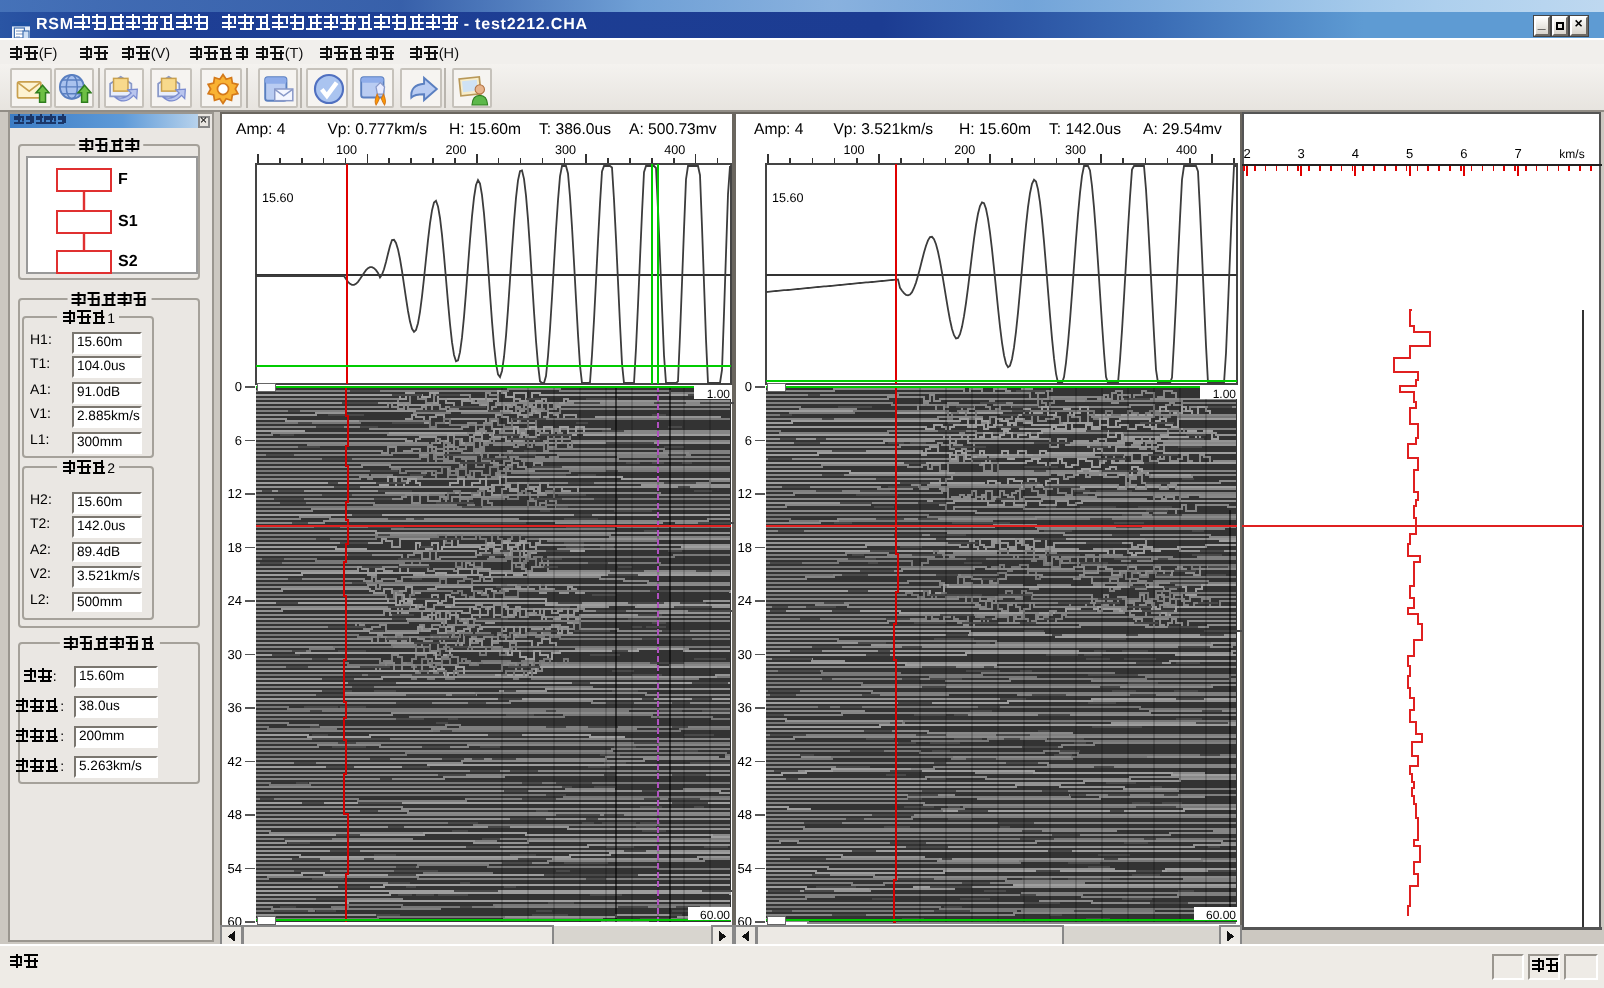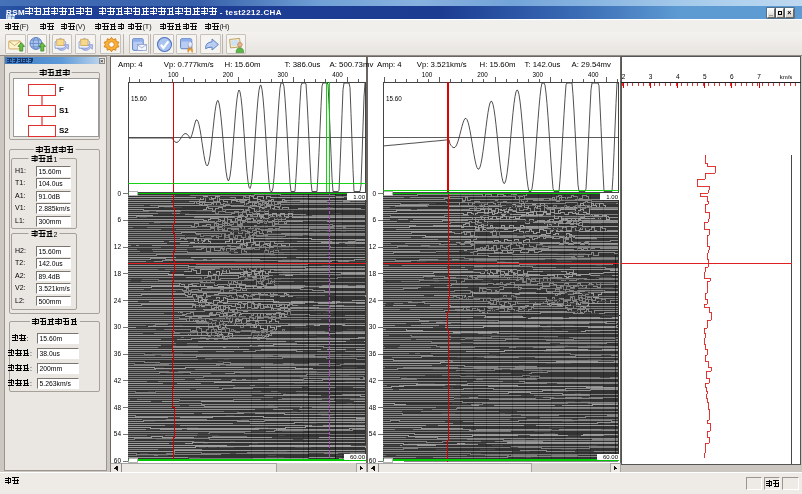--- a/index.html
+++ b/index.html
@@ -3,21 +3,21 @@
 <style>
 *{margin:0;padding:0;box-sizing:border-box}
 html,body{width:802px;height:494px;overflow:hidden;font-family:"Liberation Sans",sans-serif;background:#d6d2ca;position:relative}
 .abs{position:absolute}
 .g{display:inline-block;width:6.5px;height:7px;margin:0 0.6px;background-image:linear-gradient(currentColor,currentColor),linear-gradient(currentColor,currentColor),linear-gradient(currentColor,currentColor),linear-gradient(currentColor,currentColor),linear-gradient(currentColor,currentColor);background-repeat:no-repeat;background-size:100% 1px,100% 1px,1px 100%,70% 1px,1px 55%;background-position:0 1px,0 5.5px,3px 0,0 3.2px,5.5px 1px;vertical-align:-0.5px}
 .g1{background-size:100% 1px,80% 1px,1px 100%,100% 1px,1px 70%;background-position:0 0.5px,1px 6px,2px 0,0 3.5px,5px 2px}
 .g2{background-size:90% 1px,100% 1px,1px 80%,60% 1px,1px 100%;background-position:0.5px 1px,0 6px,1.5px 1px,2px 3.5px,4.5px 0}
 .titlebar{position:absolute;left:0;top:0;width:802px;height:19px;background:linear-gradient(90deg,#2a55a4 0%,#1e3f95 8%,#1c3c92 55%,#3a6cb5 72%,#5e9bd3 85%,#5e9bd3 100%)}
 .titletop{position:absolute;left:0;top:0;width:802px;height:6px;background:linear-gradient(90deg,#4a77bc 0%,#3c66ae 25%,#7fb2e2 40%,#9cc6ec 52%,#7fb2e2 64%,#bcd9f2 90%,#cfe3f5 100%);opacity:.85}
 .title-ic{position:absolute;left:6px;top:6.5px;width:9px;height:9px}
-.title-tx{position:absolute;left:6px;top:7px;font-size:8px;font-weight:bold;color:#fff;letter-spacing:0.4px;white-space:nowrap}
+.title-tx{position:absolute;left:18px;top:7px;font-size:8px;font-weight:bold;color:#fff;letter-spacing:0.4px;white-space:nowrap}
 .title-tx .g{width:7.5px;height:8px;margin:0 0.5px;background-position:0 1.2px,0 6.4px,3.2px 0,0 3.8px,6.4px 1.2px}
 .title-tx .g1{background-position:0 0.6px,1px 6.8px,2.5px 0,0 4px,5.8px 2.2px}
 .title-tx .g2{background-position:0.5px 1.2px,0 6.8px,2px 1.2px,2.5px 4px,5.2px 0}
 .wbtn{position:absolute;top:8px;width:8.7px;height:9.5px;background:linear-gradient(#fdfdfb,#d8d4cc);border:1px solid;border-color:#fff #6e6a64 #6e6a64 #fff;box-shadow:0 0 0 0.5px #444;font-size:7px;text-align:center;line-height:8px;color:#000}
 .menubar{position:absolute;left:0;top:19px;width:802px;height:12.5px;background:#f1efec;border-top:1px solid #fff}
 .mi{position:absolute;top:2px;font-size:7.3px;color:#111;white-space:nowrap}
 .toolbar{position:absolute;left:0;top:31.5px;width:802px;height:24.5px;background:linear-gradient(#f4f2ef,#e7e4df);border-bottom:1px solid #918d86}
 .tbtn{position:absolute;top:2px;width:20.5px;height:20.5px;background:#f6f4f1;border:1px solid #c6c2bb;border-radius:1px;padding:1px 0 0 1.5px}
 .tsep{position:absolute;top:2px;width:1px;height:20px;background:#b9b5ae}
 .mdi{position:absolute;left:0;top:56px;width:802px;height:416px;background:#ccc8c1}
@@ -115,21 +115,21 @@
       </svg></div>
     <div class="tsep" style="left:49px"></div>
     <div class="tsep" style="left:123px"></div>
     <div class="tsep" style="left:150px"></div>
     <div class="tsep" style="left:222px"></div>
   </div>
 <div class="mdi"></div>
 
 <div class="abs" style="left:110px;top:56px;width:257px;height:418px;background:#fff;border:1px solid #6a665f"></div>
 <div class="abs" style="left:367px;top:56px;width:254px;height:418px;background:#fff;border:1px solid #6a665f"></div>
-<div class="phead" style="left:118px"><span>Amp: 4</span><span style="margin-left:21px">Vp: 0.777km/s</span><span style="margin-left:11px">H: 15.60m</span><span style="margin-left:24px">T: 386.0us</span><span style="margin-left:9px">A: 500.73mv</span></div>
+<div class="phead" style="left:118px"><span>Amp: 4</span><span style="margin-left:21px">Vp: 0.777km/s</span><span style="margin-left:11px">H: 15.60m</span><span style="margin-left:9px">T: 386.0us</span><span style="margin-left:9px">A: 500.73mv</span></div>
 <div class="phead" style="left:377px"><span>Amp: 4</span><span style="margin-left:15px">Vp: 3.521km/s</span><span style="margin-left:13px">H: 15.60m</span><span style="margin-left:9px">T: 142.0us</span><span style="margin-left:11px">A: 29.54mv</span></div>
 <svg class="abs" style="left:110px;top:56px" width="257" height="418" viewBox="110 56 257 418" font-family="Liberation Sans, sans-serif" fill="#000" shape-rendering="crispEdges">
     <defs>
       <filter id="soft" x="-2%" y="-2%" width="104%" height="104%">
         <feGaussianBlur stdDeviation="0.28"></feGaussianBlur>
       </filter>
     </defs>
 <path d="M129.0 81.5V77.0" stroke="#333" stroke-width="0.8"></path>
 <path d="M139.9 81.5V79.0" stroke="#333" stroke-width="0.8"></path>
 <path d="M150.9 81.5V79.0" stroke="#333" stroke-width="0.8"></path>

